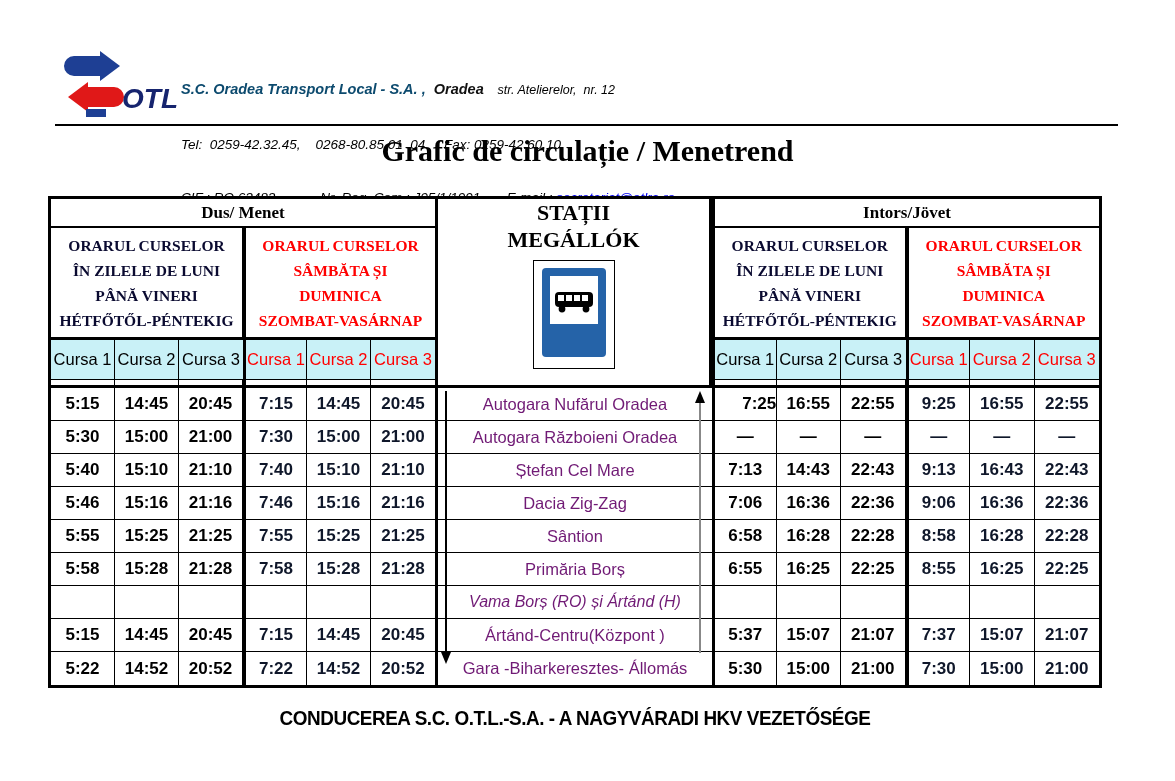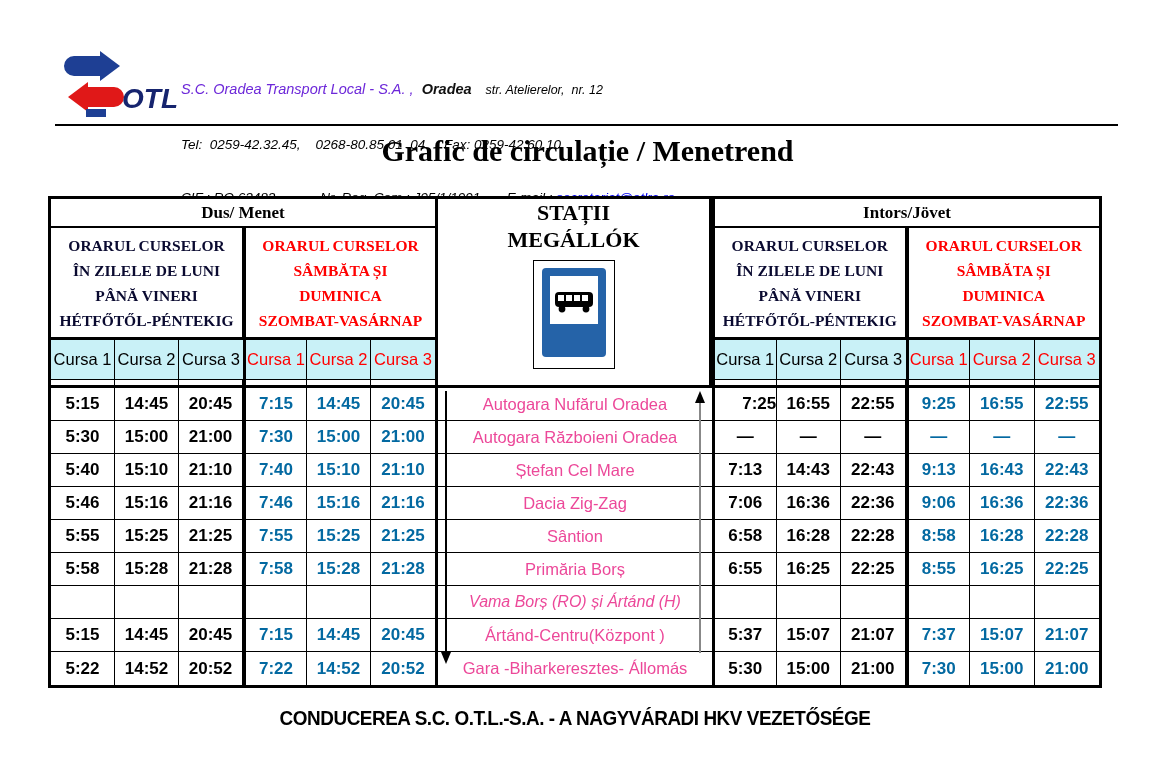--- a/index.html
+++ b/index.html
@@ -5,21 +5,21 @@
   html,body { margin:0; padding:0; }
   body {
     width:1175px; height:781px; position:relative; background:#ffffff;
     font-family:"Liberation Sans", sans-serif; overflow:hidden;
   }
 
   
   .logo-wrap { position:absolute; left:56px; top:50px; width:125px; height:68px; }
   .contact { position:absolute; left:181px; top:45px; font-style:italic; color:#000; white-space:pre; }
   .contact .row { line-height:17.5px; font-size:13.5px; }
-  .company { color:#6d28d9; font-weight:normal; font-size:14.5px; }
+  .company { color:#0c4a6e; font-weight:bold; font-size:14.5px; }
   .city { color:#111; font-weight:bold; font-size:14.5px; }
   .addr { font-size:12.5px; }
   .lnk { color:#0000ee; text-decoration:underline; }
   .divider { position:absolute; left:55px; top:124px; width:1063px; height:2px; background:#000; }
 
   
   .title {
     position:absolute; left:0; top:134px; width:1175px; text-align:center;
     font-family:"Liberation Serif", serif; font-weight:bold; font-size:30px; color:#000;
   }
@@ -41,22 +41,22 @@
   .bl3 { border-left:3px solid #000; }
   .spacer { border-bottom:3px solid #000; }
 
   .dirhead { font-family:"Liberation Serif", serif; font-weight:bold; font-size:17px; }
   .orarul  { font-family:"Liberation Serif", serif; font-weight:bold; font-size:15.5px;
              line-height:25px; text-align:center; white-space:pre-line; color:#0a0a30; }
   .orarul.red { color:#ff0000; }
   .cursa { background:#c9f1f7; font-size:16.5px; color:#000; }
   .cursa.red { color:#ff0000; }
   .time { font-weight:bold; font-size:17px; color:#000; }
-  .time.red { color:#0369a1; }
-  .station { font-size:16.5px; color:#ec4899; border-right:none; }
+  .time.red { color:#0f172a; }
+  .station { font-size:16.5px; color:#701a75; border-right:none; }
   .station.italic { font-style:italic; font-size:16px; }
 
   
   .statii-cell { border-right:3px solid #000; flex-direction:column; justify-content:flex-start; }
   .statii-line { font-family:"Liberation Serif", serif; font-weight:bold; font-size:22px;
                  line-height:27px; color:#000; }
   .sign-box { margin-top:7px; border:1px solid #000; background:#fff; padding:7px 8px; }
 
   
   .dir-line { position:absolute; width:2px; }

